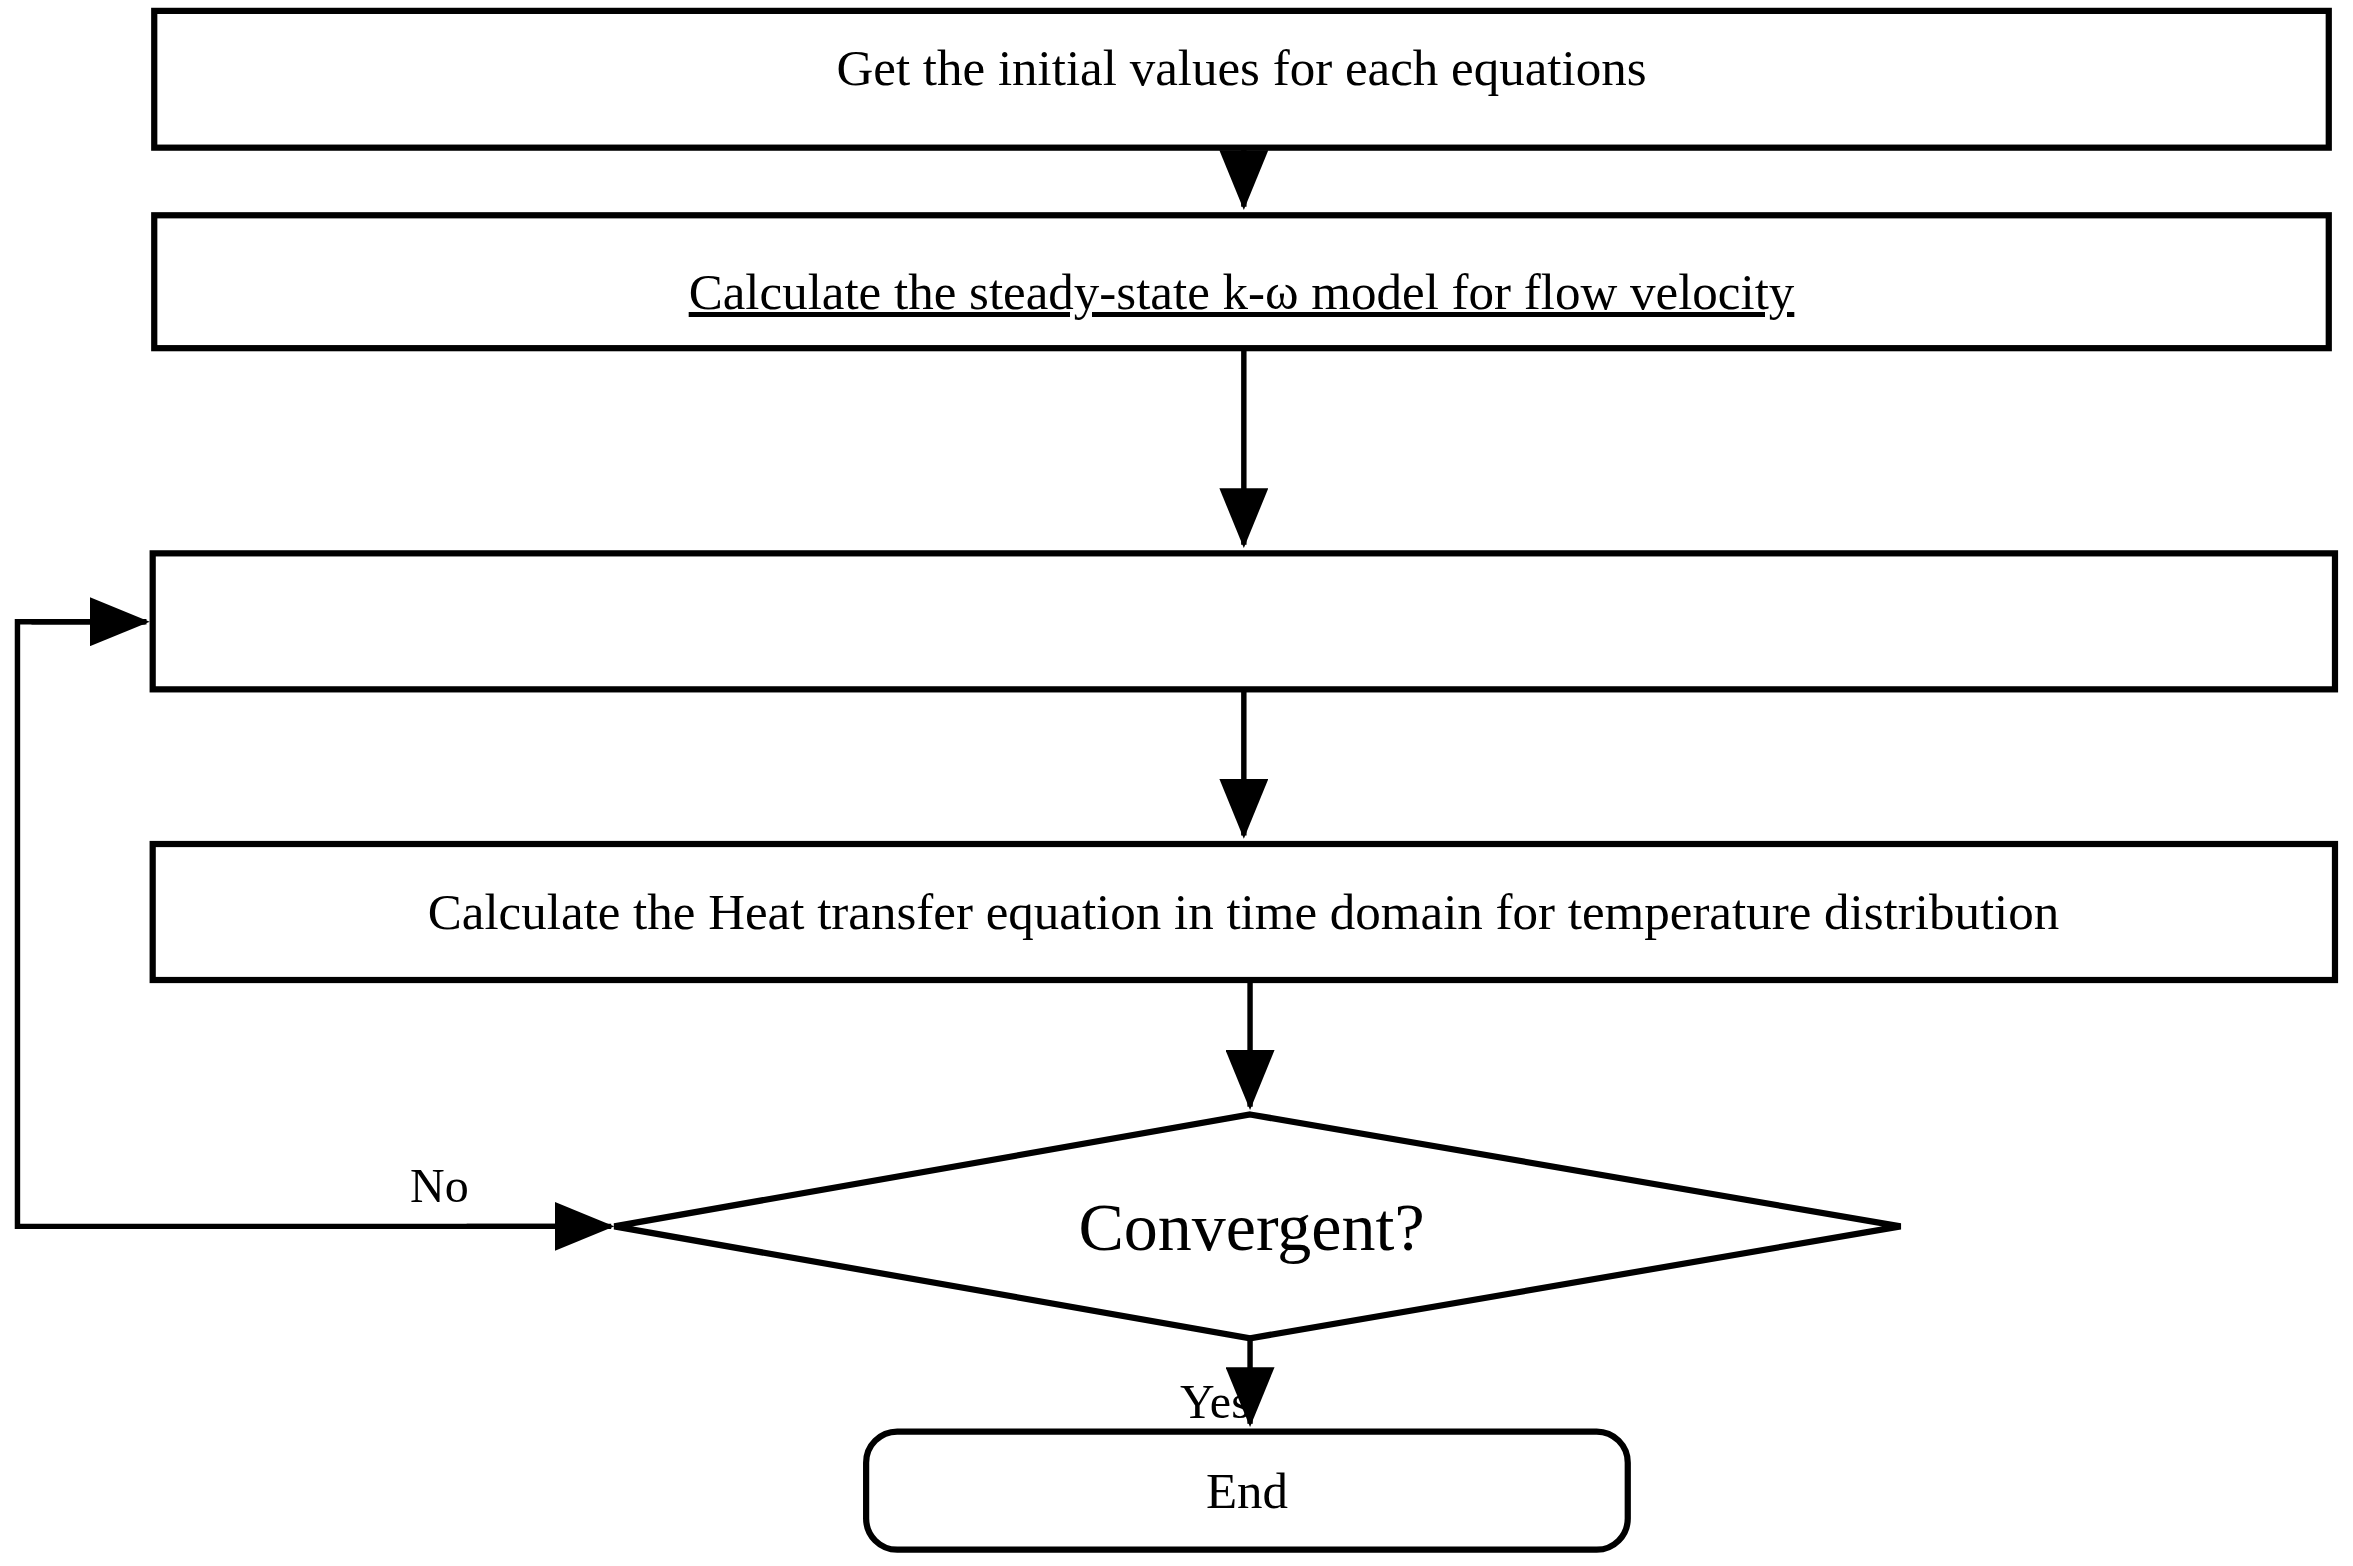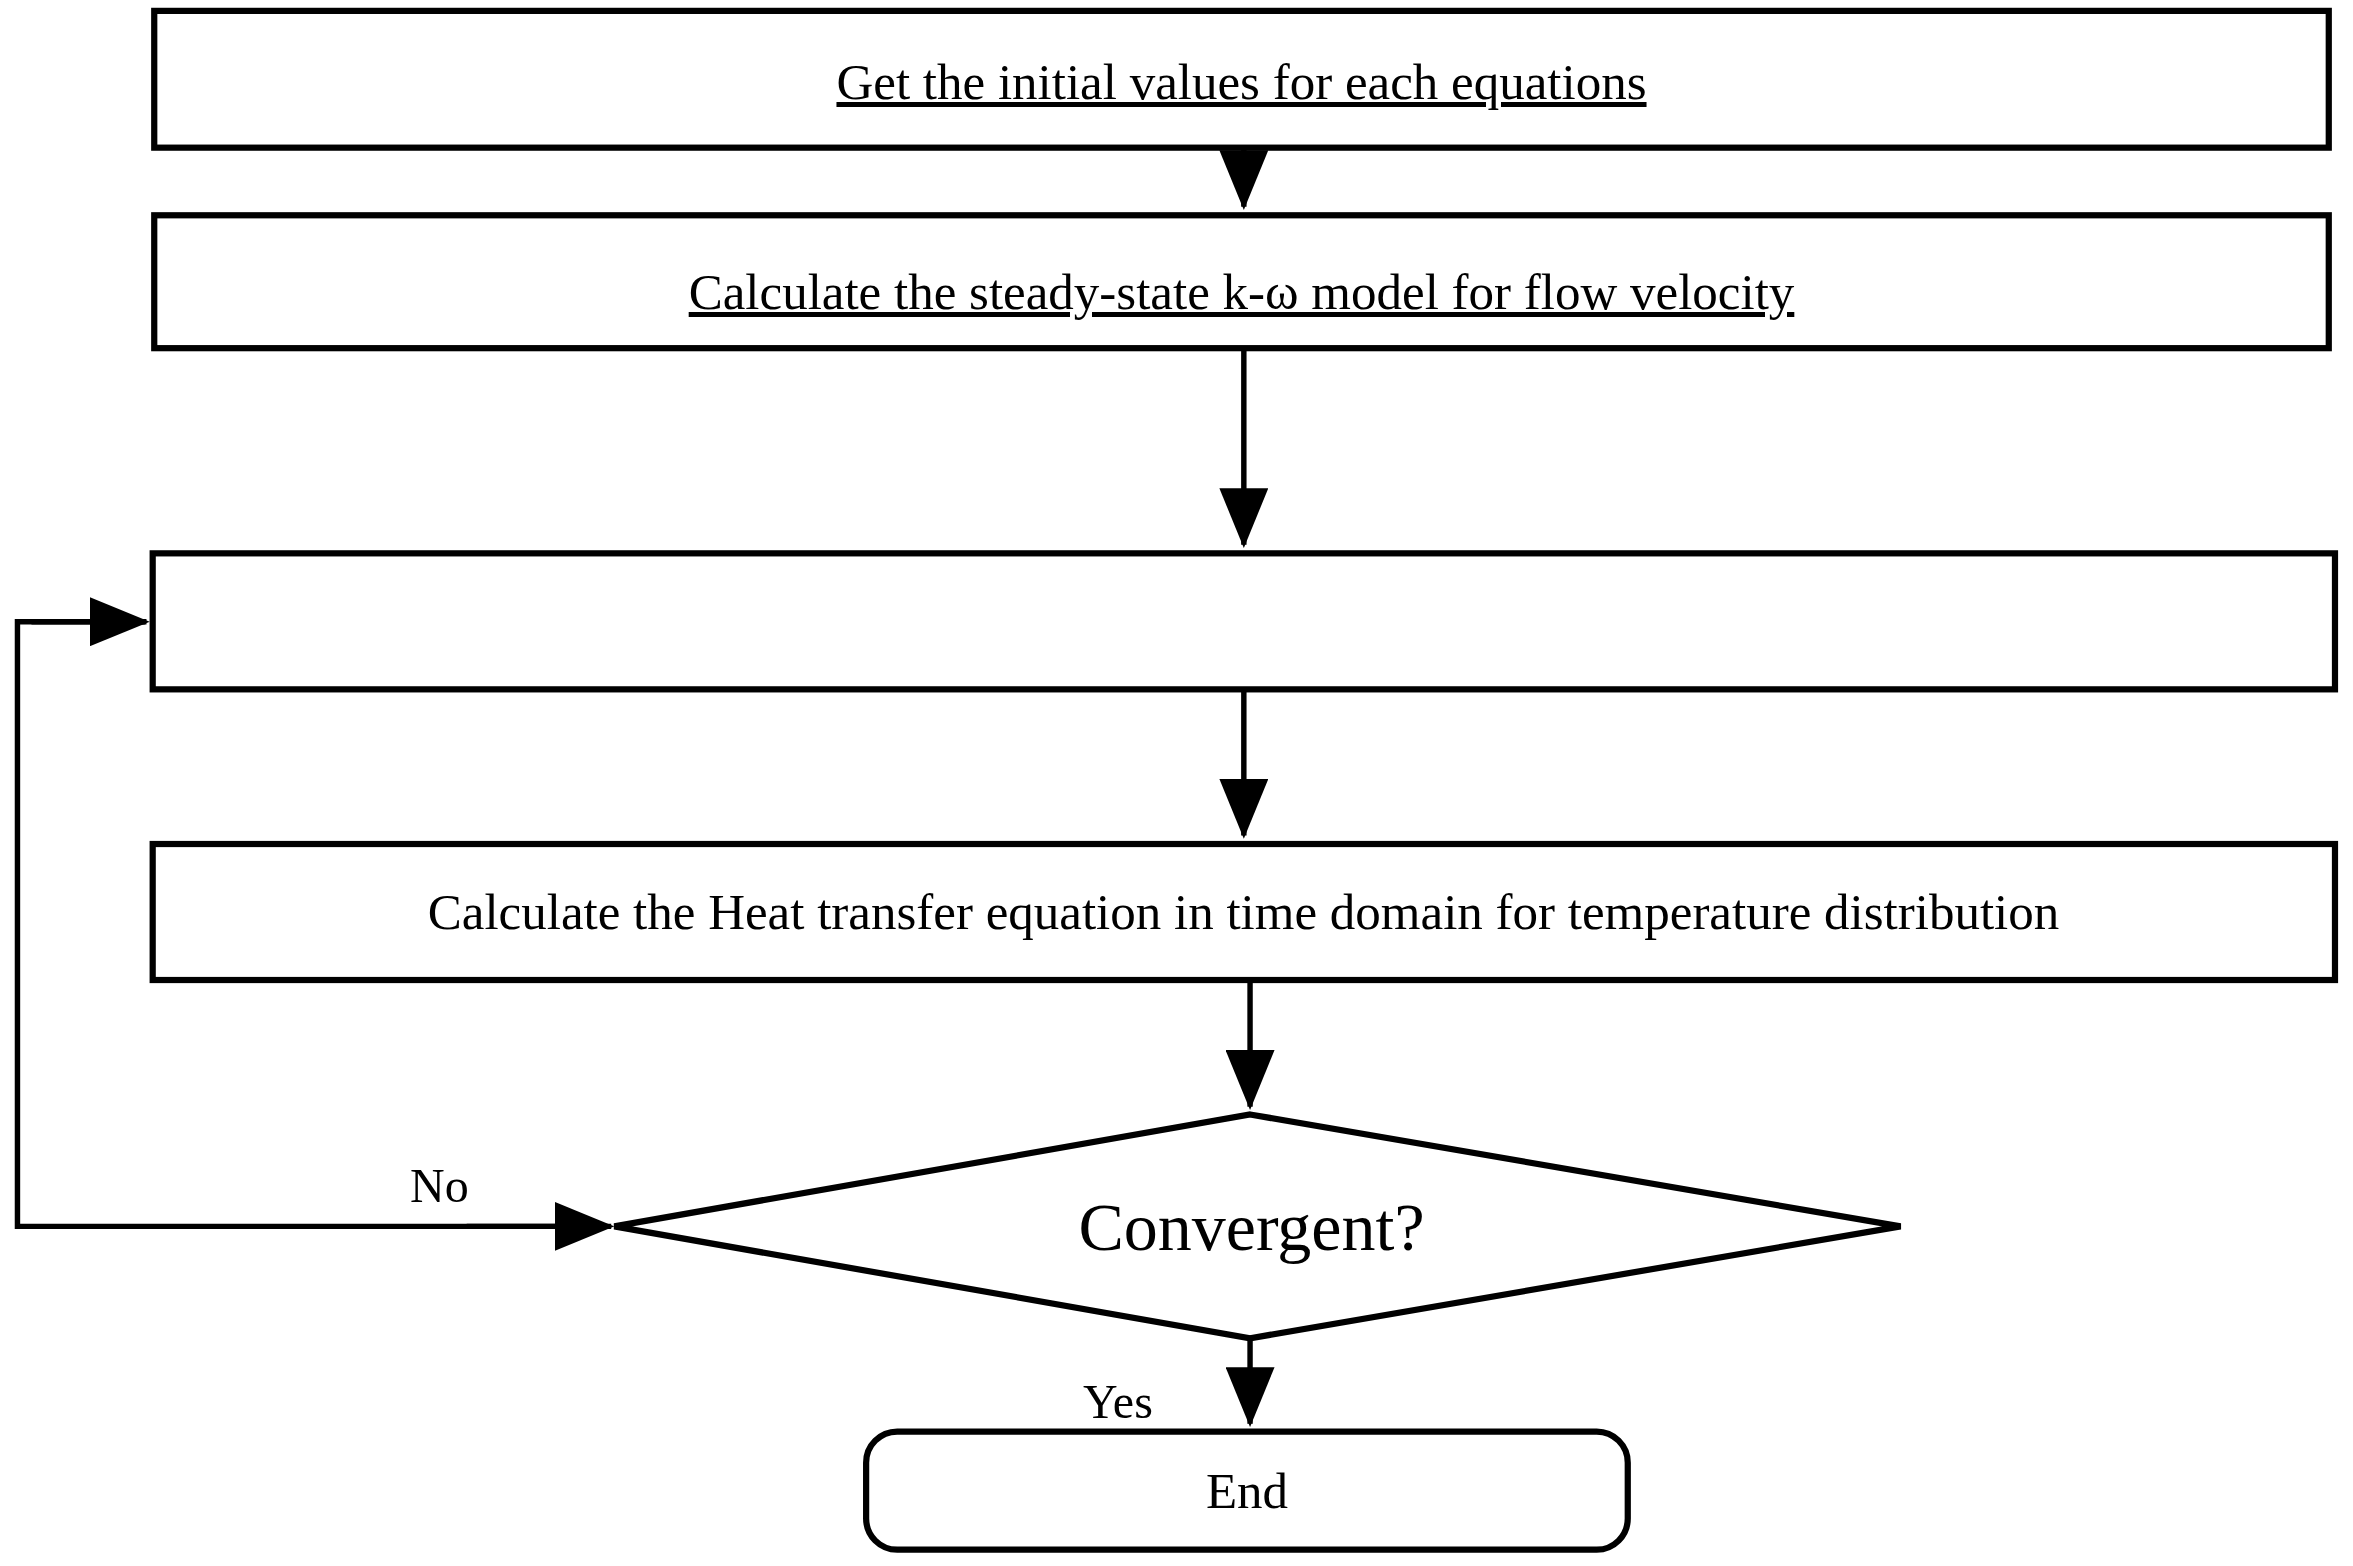--- a/index.html
+++ b/index.html
@@ -75,29 +75,29 @@
 
     <line x1="1608" y1="1261" x2="1608" y2="1424" stroke="#000000" stroke-width="7" marker-end="url(#arrowhead)"></line>
 
     <line x1="1608" y1="1722" x2="1608" y2="1832" stroke="#000000" stroke-width="7" marker-end="url(#arrowhead)"></line>
 
     <polyline points="780,1578 22,1578 22,800 186,800" fill="none" stroke="#000000" stroke-width="7"></polyline>
     <line x1="40" y1="800" x2="188" y2="800" stroke="#000000" stroke-width="7" marker-end="url(#arrowhead)"></line>
     <line x1="600" y1="1578" x2="786" y2="1578" stroke="#000000" stroke-width="7" marker-end="url(#arrowhead)"></line>
   </svg>
 
-  <div class="node-label process-label" style="left:154px; top:14px; width:2175px; height:137px;text-decoration:underline;">Get the initial values for each equations</div>
+  <div class="node-label process-label" style="left:154px; top:0; width:2175px; height:137px;">Get the initial values for each equations</div>
 
   <div class="node-label process-label" style="left:154px; top:226px; width:2175px; height:133px;text-decoration:underline;">Calculate the steady-state k-ω model for flow velocity</div>
 
 
   <div class="node-label process-label" style="left:152px; top:844px; width:2183px; height:136px;">Calculate the Heat transfer equation in time domain for temperature distribution</div>
 
   <div class="node-label decision-label" style="left:917px; top:1188px; width:669px; height:78px;">Convergent?</div>
 
   <div class="node-label terminator-label" style="left:866px; top:1432px; width:762px; height:118px;">End</div>
 
   <div class="edge-label" style="left:398px; top:1158px;">No</div>
 
-  <div class="edge-label" style="left:1071px; top:1374px;font-family:Liberation Serif, serif;">Yes</div>
+  <div class="edge-label" style="left:1168px; top:1374px;font-family:Liberation Serif, serif;">Yes</div>
 
 </div>
 
 
 </body></html>

